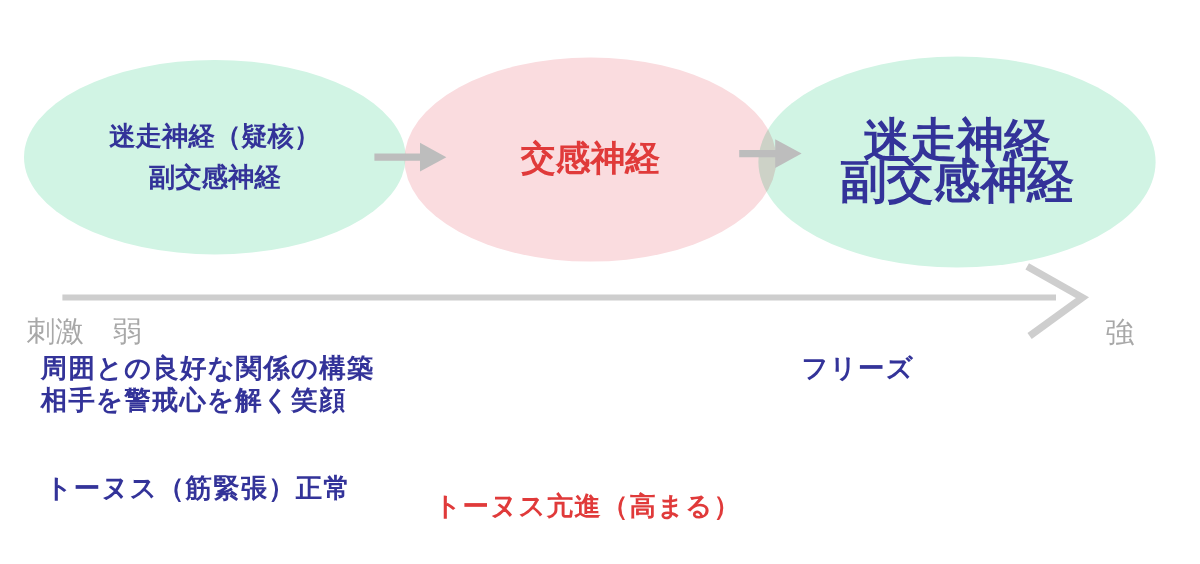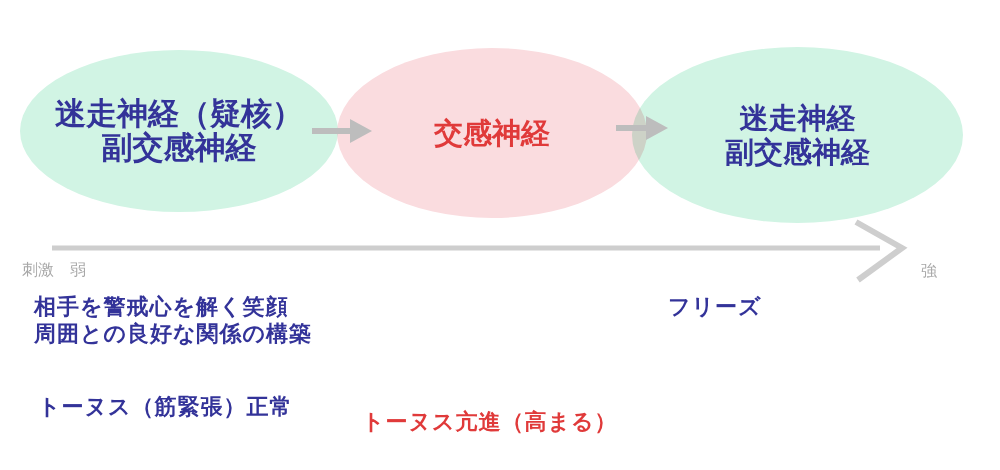--- a/index.html
+++ b/index.html
@@ -6,25 +6,25 @@
   #canvas{
     position:relative;width:1000px;height:470px;background:#ffffff;
     font-family:"Liberation Sans",sans-serif;overflow:hidden;
   }
   .ellipse{
     position:absolute;border-radius:50%;mix-blend-mode:multiply;
     display:flex;flex-direction:column;align-items:center;justify-content:center;
     text-align:center;font-weight:bold;
   }
   .ellipse .eline{white-space:nowrap;}
-  #ellipse-1{left:20px;top:50px;width:318px;height:162px;background:#d1f4e4;color:#333399;font-size:31px;line-height:34px;}
+  #ellipse-1{left:20px;top:50px;width:318px;height:162px;background:#d1f4e4;color:#333399;font-size:22px;line-height:34px;}
   #ellipse-2{left:337px;top:48px;width:310px;height:170px;background:#fadcdf;color:#e03a3a;font-size:29px;line-height:34px;}
-  #ellipse-3{left:632px;top:47px;width:331px;height:176px;background:#d1f4e4;color:#333399;font-size:29px;line-height:34px;}
+  #ellipse-3{left:632px;top:47px;width:331px;height:176px;background:#d1f4e4;color:#333399;font-size:39px;line-height:34px;}
   #arrows{position:absolute;left:0;top:0;width:1000px;height:470px;pointer-events:none;}
-  .axis-label{position:absolute;color:#a8a8a8;font-size:16px;white-space:nowrap;}
+  .axis-label{position:absolute;color:#a8a8a8;font-size:24px;white-space:nowrap;}
   #axis-label-weak{left:22px;top:260px;}
   #axis-label-strong{left:921px;top:261px;}
   .col{position:absolute;font-weight:bold;font-size:22px;line-height:27px;white-space:nowrap;letter-spacing:1px;}
   .col.blue{color:#333399;}
   .col.red{color:#e03a3a;}
   #col-1{left:34px;top:293px;}
   #col-2{left:360px;top:293px;}
   #col-3{left:668px;top:293px;}
   .tonus{position:absolute;font-weight:bold;font-size:22px;white-space:nowrap;letter-spacing:1px;}
   #tonus-1{left:38px;top:392px;color:#333399;text-align:right;}
@@ -56,22 +56,22 @@
     <line x1="616" y1="128" x2="648" y2="128" stroke-width="6" stroke="#bdbdbd"></line>
     <polygon points="646,116 668,128 646,140" fill="#bdbdbd"></polygon>
     <line x1="52" y1="248" x2="880" y2="248" stroke-width="5" stroke="#cecece"></line>
     <polyline points="856,222 902,248 858,280" fill="none" stroke-width="6" stroke="#cecece"></polyline>
   </svg>
 
   <div id="axis-label-weak" class="axis-label">刺激　弱</div>
   <div id="axis-label-strong" class="axis-label">強</div>
 
   <div id="col-1" class="col blue">
+    <div>周囲との良好な関係の構築</div>
     <div>相手を警戒心を解く笑顔</div>
-    <div>周囲との良好な関係の構築</div>
   </div>
 
 
   <div id="col-3" class="col blue">
     <div>フリーズ</div>
   </div>
 
   <div id="tonus-1" class="tonus">トーヌス（筋緊張）正常</div>
   <div id="tonus-2" class="tonus">トーヌス亢進（高まる）</div>
 

